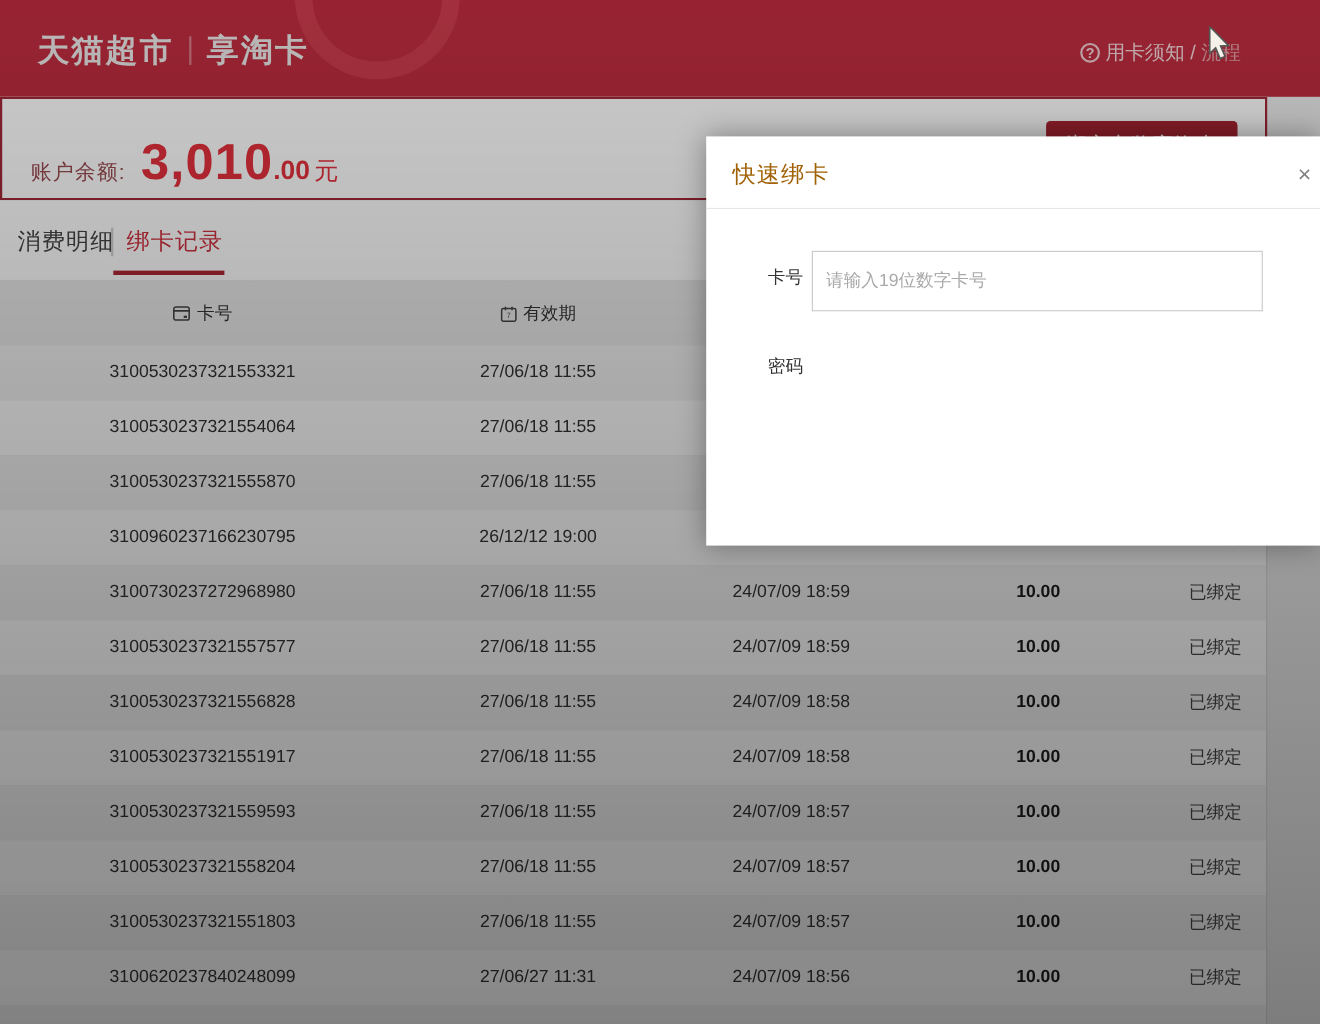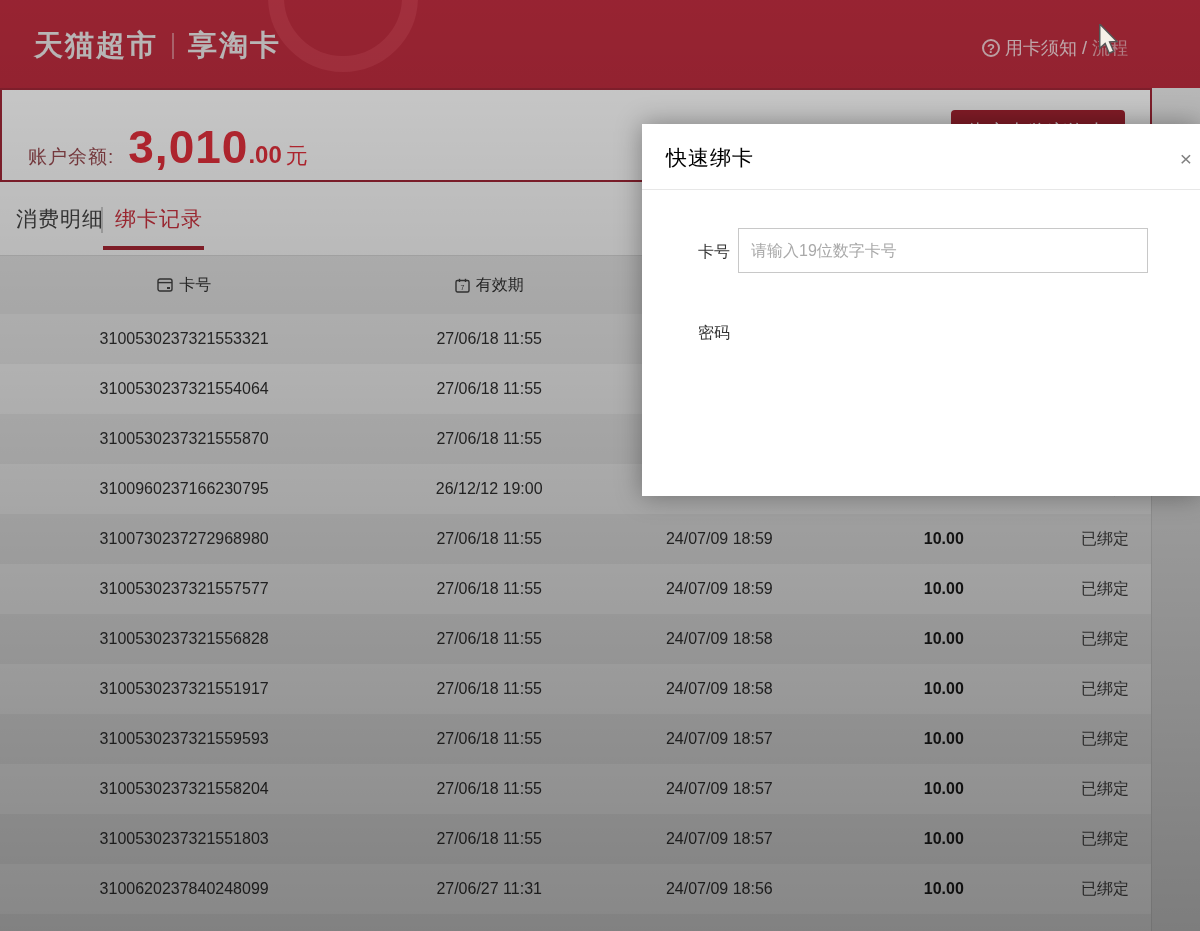--- a/index.html
+++ b/index.html
@@ -53,27 +53,27 @@
   .h-icon svg { display:block; }
 
   
   .dim-overlay { position:absolute; left:0; top:0; width:1200px; height:931px;
                  background:linear-gradient(rgba(0,0,0,.20), rgba(0,0,0,.47)); z-index:40; }
 
   
   .modal { position:absolute; left:642px; top:124px; width:558px; height:372px; background:#fff;
            box-shadow:0 0 24px rgba(0,0,0,.35); z-index:60; }
   .modal-header { position:relative; height:66px; border-bottom:1px solid #e7e7e7; }
-  .modal-title { position:absolute; left:24px; top:20px; font-size:21px; color:#000000; letter-spacing:1px; }
+  .modal-title { position:absolute; left:24px; top:20px; font-size:21px; color:#a16207; letter-spacing:1px; }
   .modal-close { position:absolute; right:3px; top:24px; width:22px; height:22px; font-size:21px; line-height:22px;
                  text-align:center; color:#808080; cursor:pointer; background:none; border:none; }
   .form-row { position:absolute; left:0; width:558px; height:48px; }
   .form-row-card { top:104px; } .form-row-pwd { top:185px; }
   .field-label { position:absolute; left:0; top:14px; width:88px; text-align:right; font-size:16px; color:#333; }
-  .field-input { position:absolute; left:96px; top:0; width:410px; height:45px; border:1px solid #c8c8c8;
+  .field-input { position:absolute; left:96px; top:0; width:410px; height:55px; border:1px solid #c8c8c8;
                  background:#fff; font-size:16px; color:#333; padding:4px 12px; outline:none; }
   .field-input::placeholder { color:#a9a9a9; }
   .confirm-button { position:absolute; left:226px; top:292px; width:126px; height:40px; background:#d7232d;
                     color:#fff; font-size:19px; border:none; border-radius:2px; letter-spacing:2px; cursor:pointer; }
 
   
   .cursor { position:absolute; left:1098px; top:24px; z-index:90; pointer-events:none; }
 </style>
 </head>
 <body>

